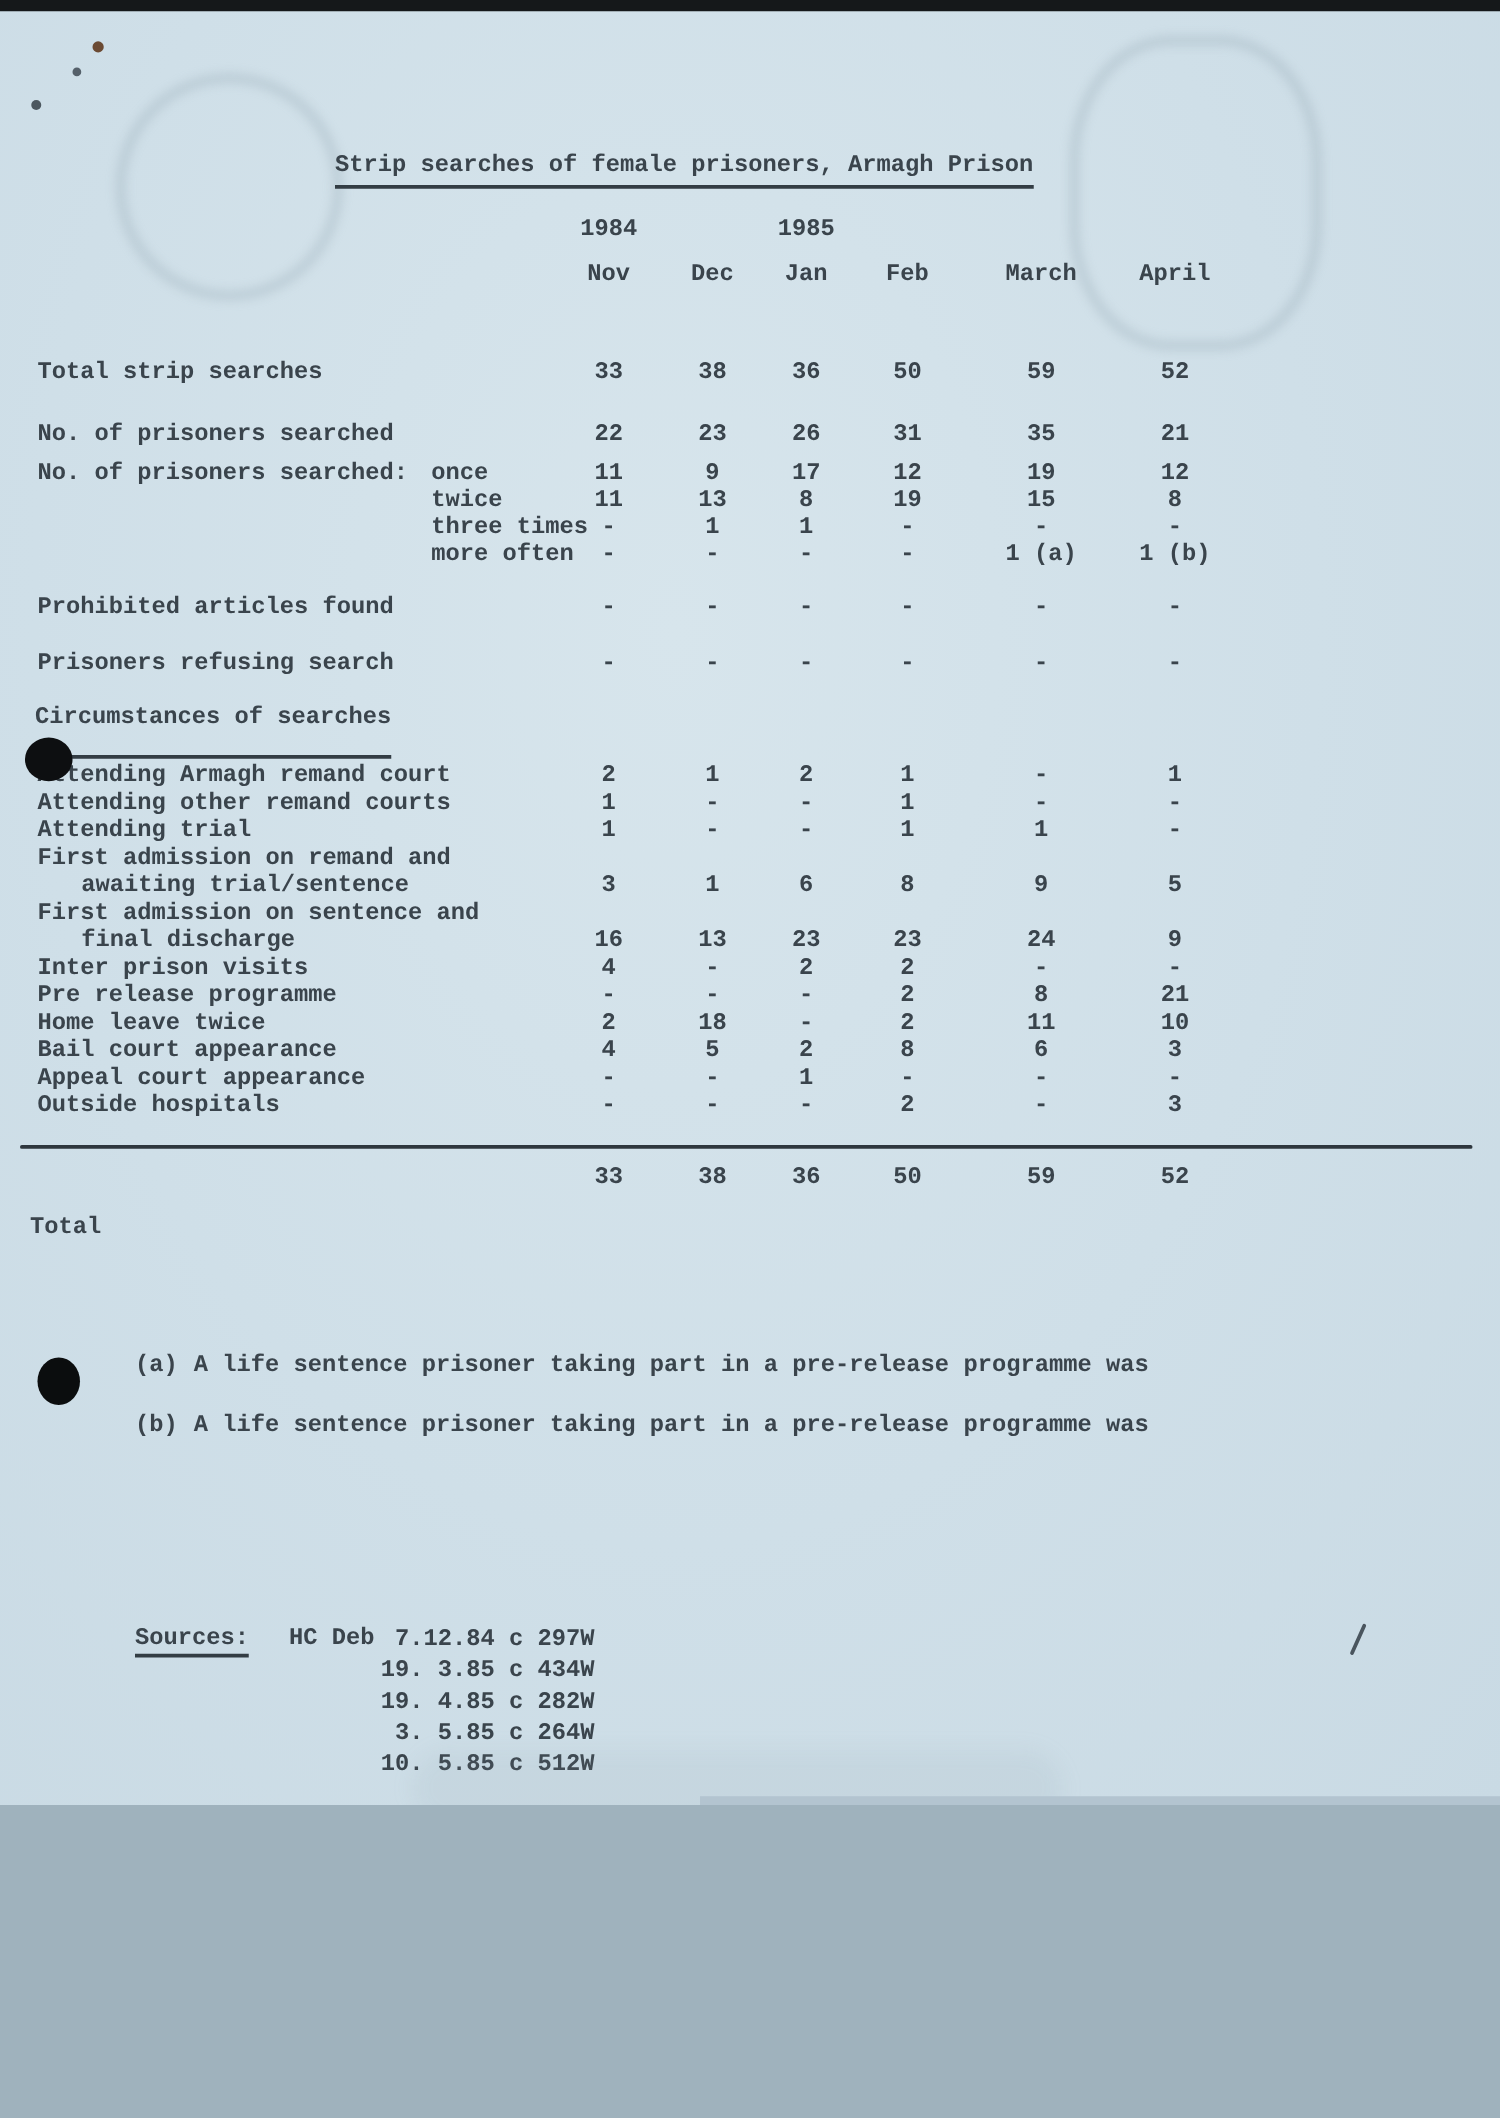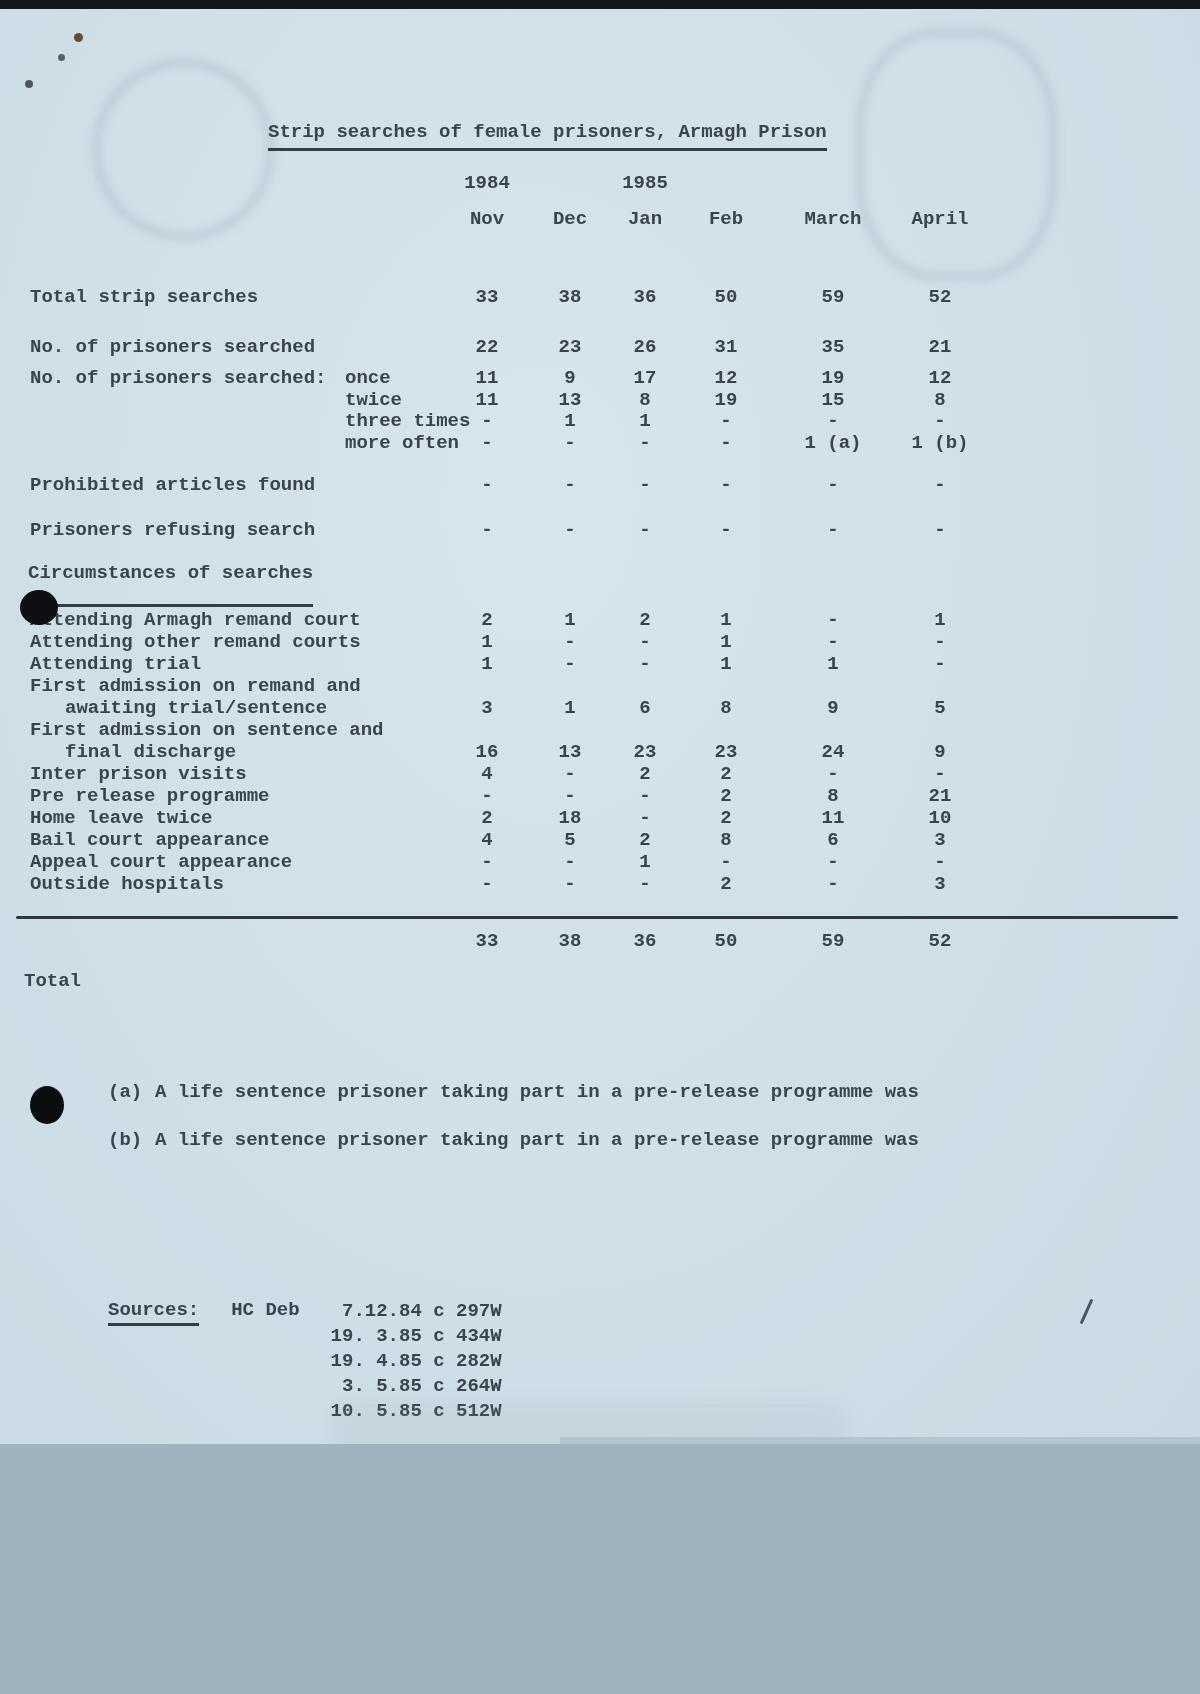--- a/index.html
+++ b/index.html
@@ -54,21 +54,21 @@
   .total-row .label{position:absolute;left:24px;white-space:pre;margin-top:40px;}
 
   .footnotes{position:absolute;top:1080px;left:108px;width:880px;}
   .footnote{position:relative;margin-bottom:24px;line-height:24px;}
   .fn-marker{position:absolute;left:0;top:0;}
   .fn-line1{display:block;padding-left:47px;white-space:pre;}
   .fn-line2{display:block;padding-left:77px;white-space:pre;}
 
   .sources{position:absolute;top:1299px;left:108px;display:flex;align-items:flex-start;}
   .sources-label{border-bottom:3px solid #333d44;padding-bottom:2px;margin-right:32px;white-space:pre;}
-  .sources-ref{margin-right:26px;white-space:pre;font-family:Liberation Mono, monospace;}
+  .sources-ref{white-space:pre;font-family:Liberation Mono, monospace;}
   .citations{width:176px;text-align:right;line-height:25px;white-space:pre;}
 
   .punch-hole{position:absolute;left:30px;top:1086px;width:34px;height:38px;background:#0b0d0e;border-radius:50%;}
   .redaction-blob{position:absolute;left:20px;top:590px;width:38px;height:35px;background:#0d0f11;border-radius:50%;}
 
   .ghost-text{
     position:absolute;top:1492px;left:200px;width:640px;text-align:center;
     font-family:"Liberation Sans","DejaVu Sans",sans-serif;font-weight:700;font-size:42px;
     color:rgba(128,148,162,0.38);
     transform:scaleX(-1);

